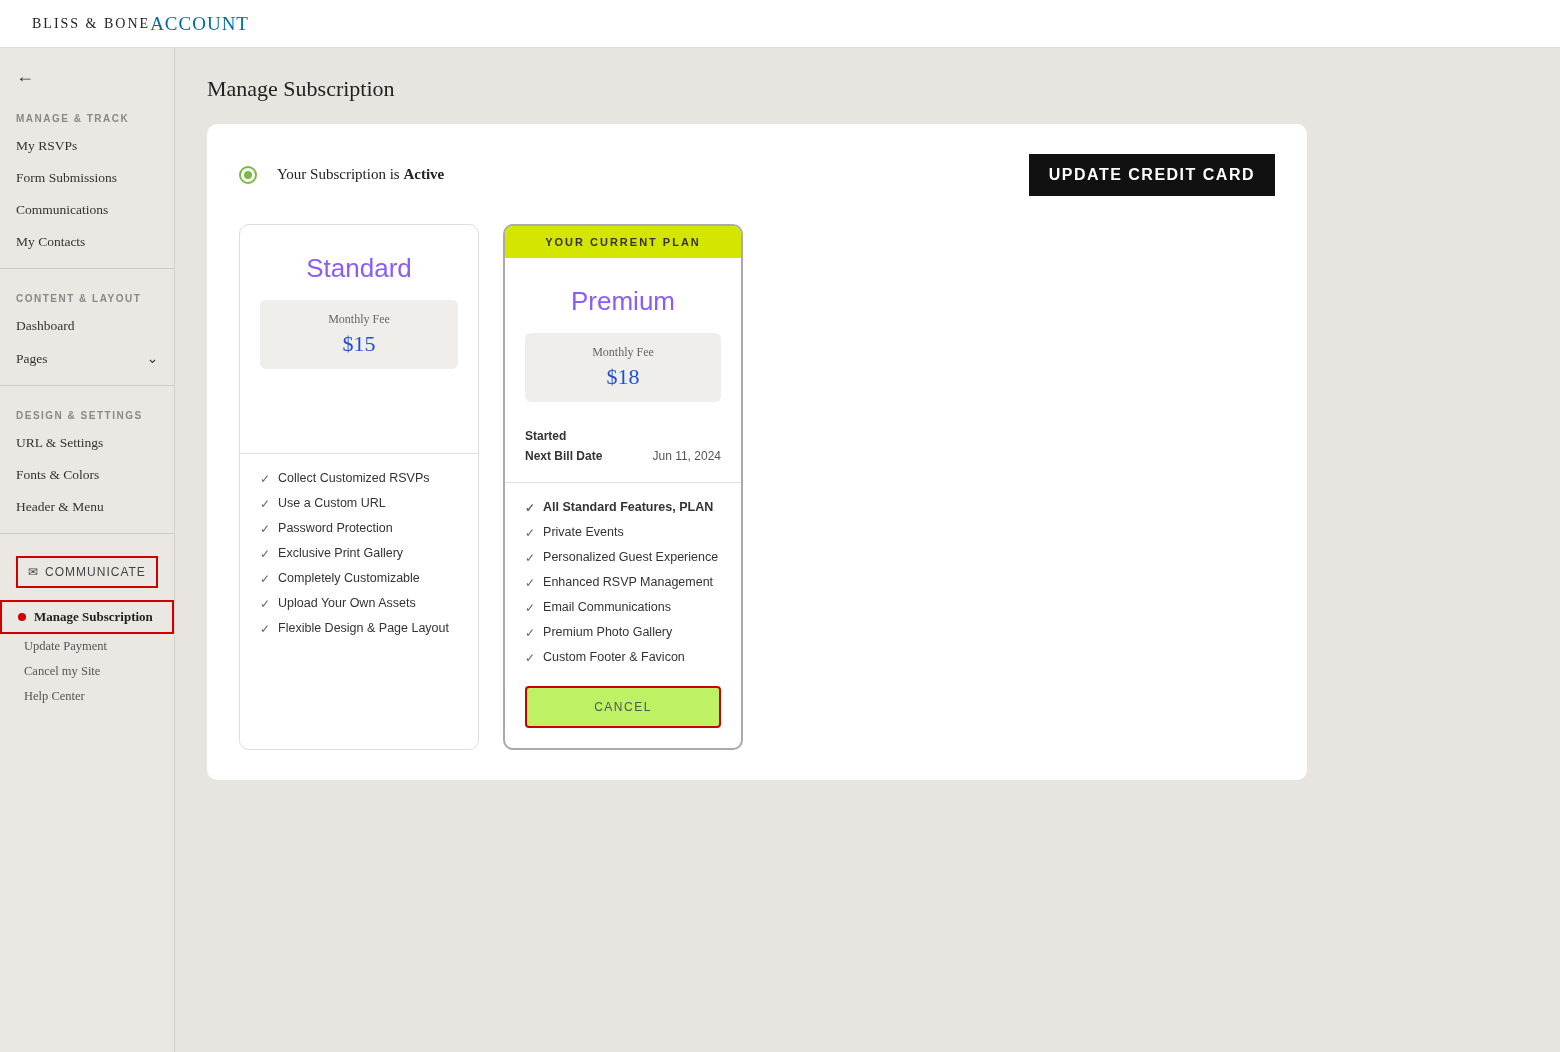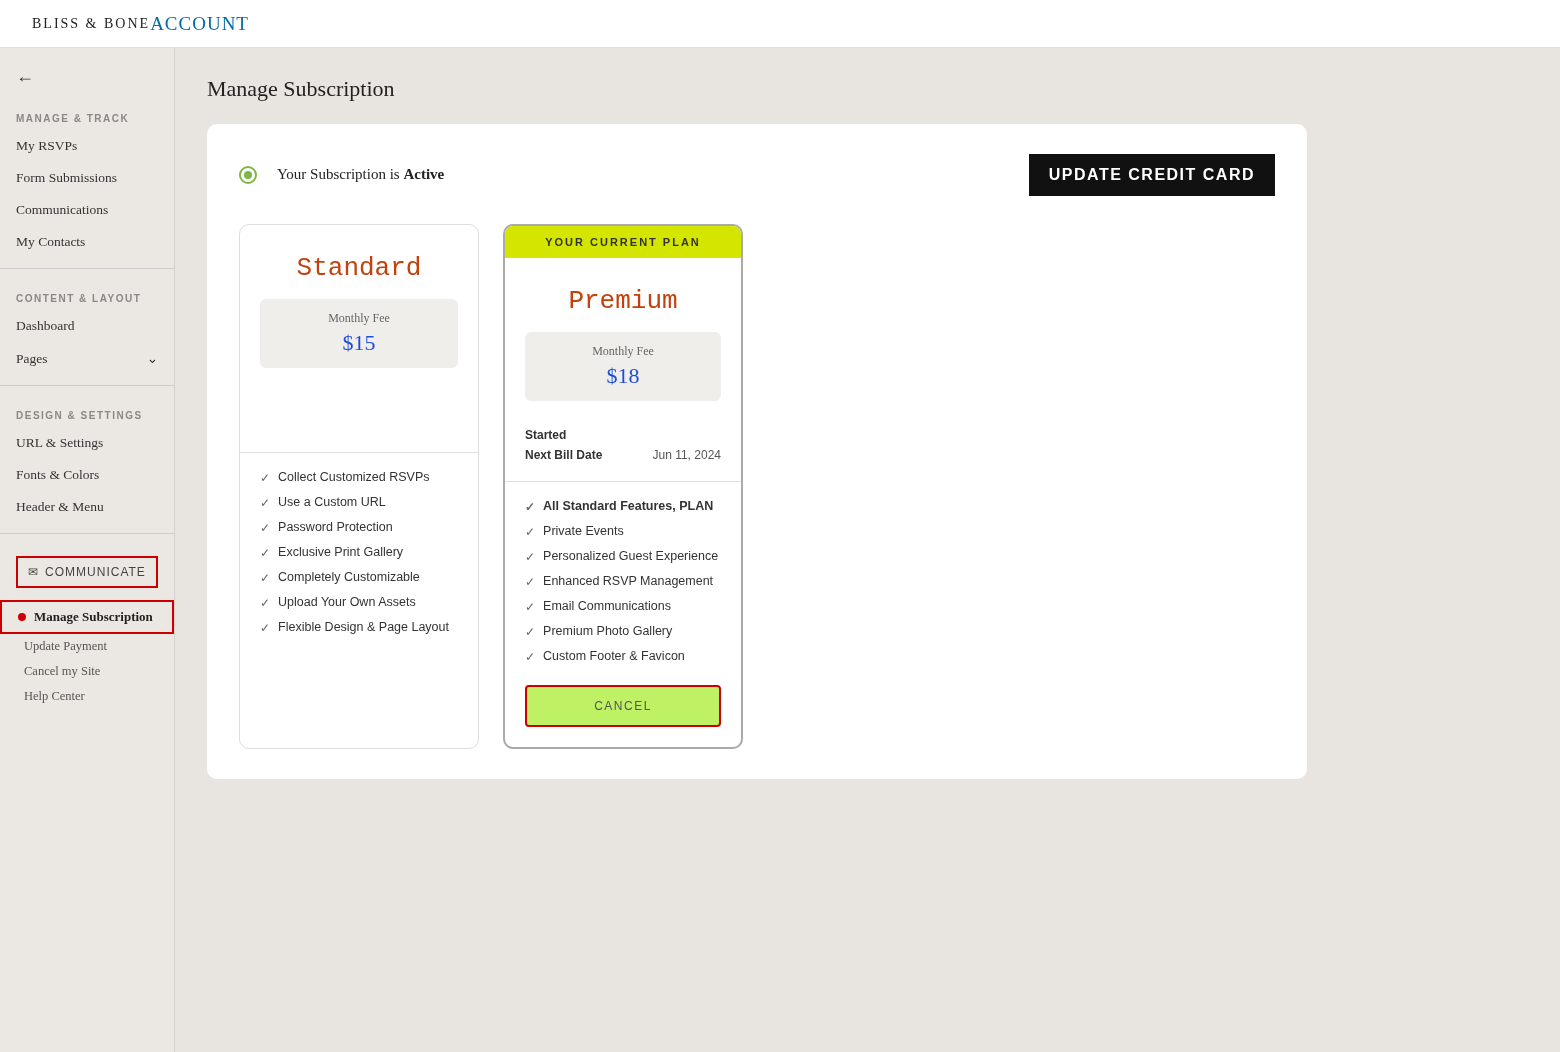--- a/index.html
+++ b/index.html
@@ -236,22 +236,22 @@
       font-family: Arial, sans-serif;
       font-weight: bold;
     }
     .plan-name-area {
       padding: 28px 20px 16px 20px;
       text-align: center;
     }
     .plan-name {
       font-size: 26px;
       font-weight: normal;
-      color: #c2410c;
-      font-family: Liberation Mono, monospace;
+      color: #8b5cf6;
+      font-family: Liberation Sans, sans-serif;
     }
     .plan-fee-box {
       margin: 0 20px 16px 20px;
       background: #f0eeeb;
       border-radius: 6px;
       padding: 12px 16px;
       text-align: center;
     }
     .plan-fee-label {
       font-size: 12px;

